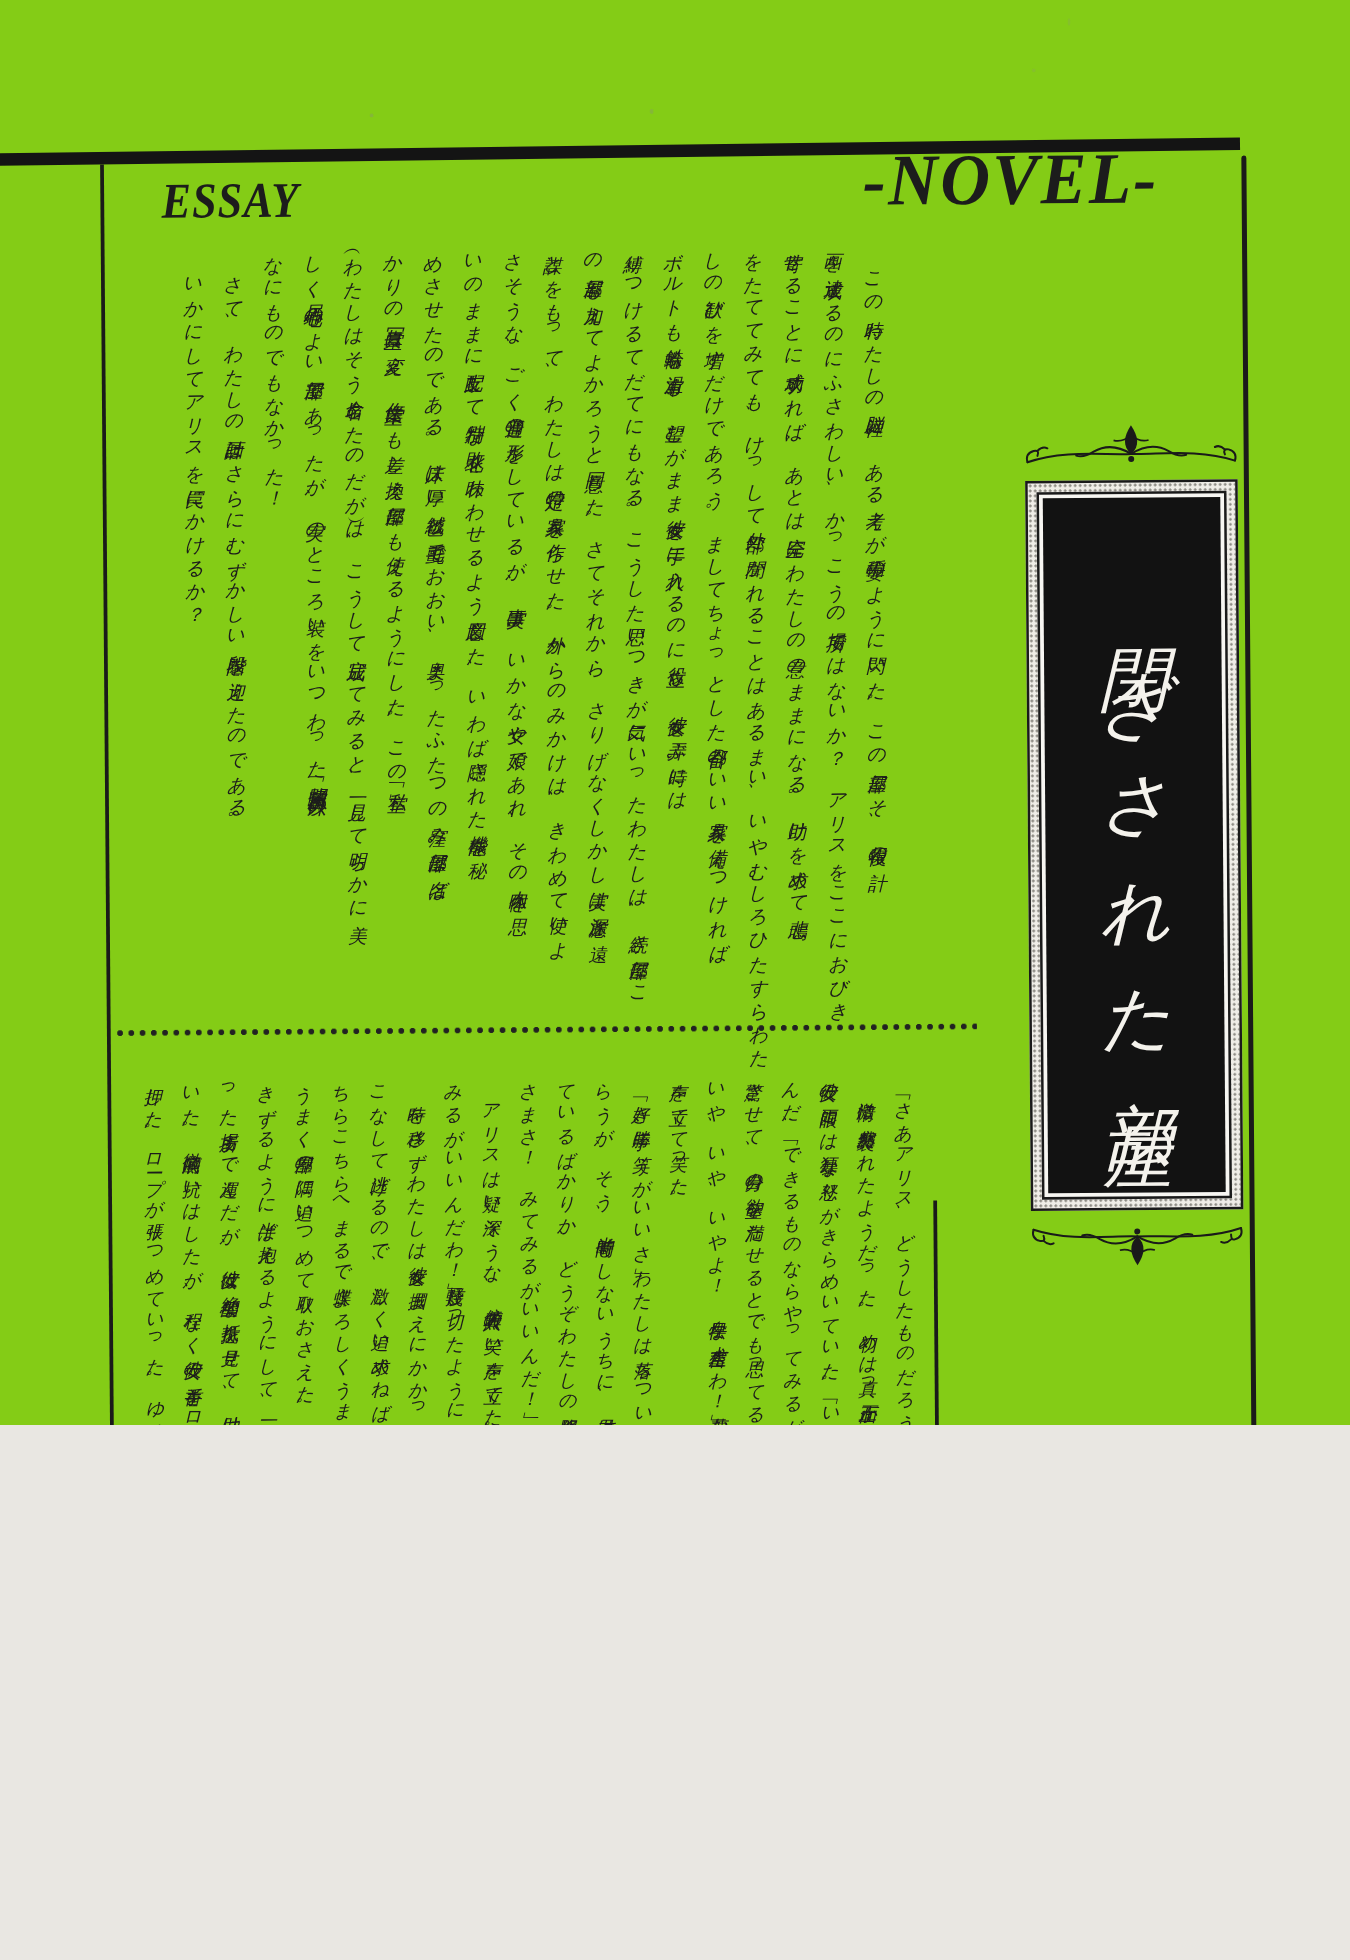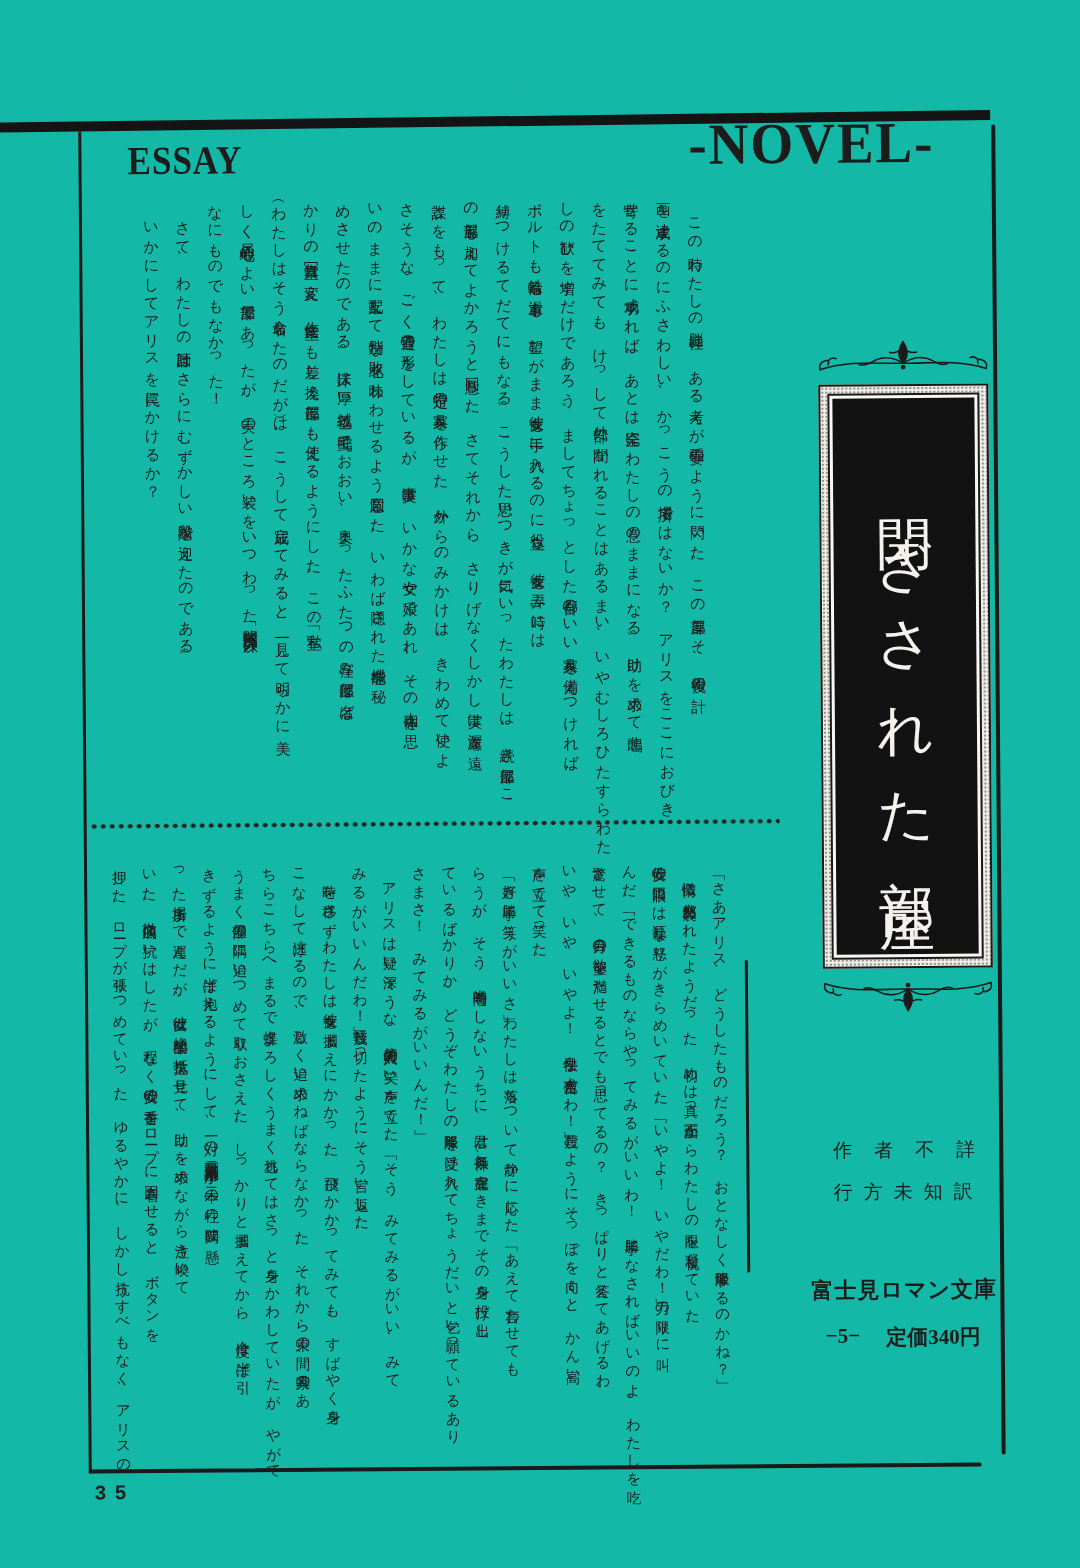--- a/index.html
+++ b/index.html
@@ -1,20 +1,21 @@
 <!DOCTYPE html>
 <html><head>
 <meta charset="utf-8">
 <style>
   html,body{margin:0;padding:0;background:#e9e7e2;}
   .page{
-    position:relative;width:1080px;height:1568px;overflow:hidden;
-    background:#14b8a6;
+    position:relative;width:1080px;height:1140px;overflow:hidden;
+    background:#84cc16;
     font-family:"Liberation Serif","DejaVu Serif",serif;
     color:#1c1c1c;
+    font-style:italic;
   }
   .content{position:absolute;inset:0;transform:rotate(-0.45deg);transform-origin:50% 55%;}
 
   
   .header-bar{position:absolute;left:-6px;top:116px;width:1002px;height:10px;background:#141414;transform:rotate(-0.28deg);}
   .border-left{position:absolute;left:84px;top:128px;width:3px;height:1342px;background:#1a1a1a;}
   .border-right{position:absolute;left:997px;top:128px;width:4px;height:1330px;background:#1a1a1a;border-radius:2px;}
   .border-bottom{position:absolute;left:84px;top:1466px;width:893px;height:4px;background:#1a1a1a;border-radius:2px;}
 
   .essay-label{position:absolute;left:133px;top:134px;font-size:40px;font-weight:700;letter-spacing:1px;transform:scaleX(.88);transform-origin:left;}

